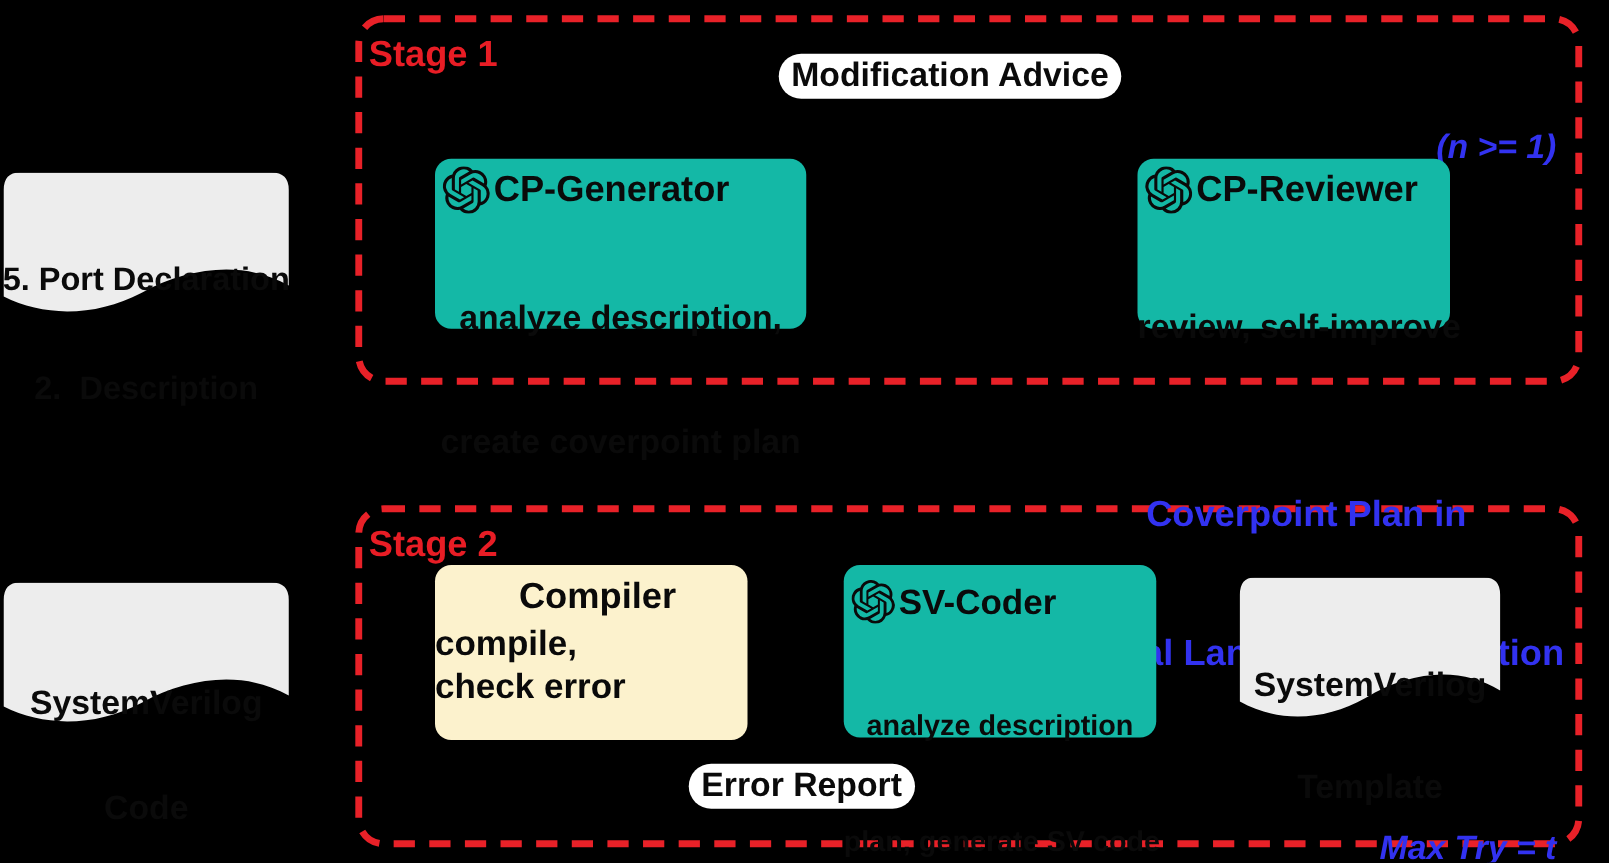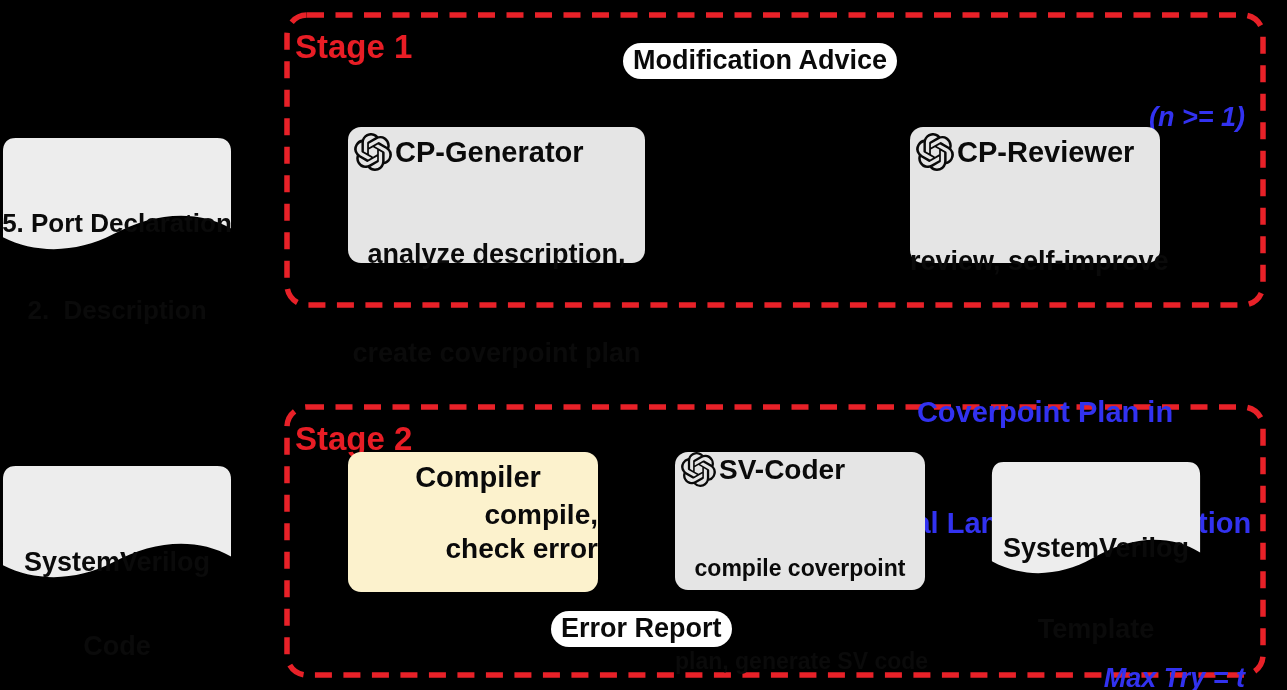--- a/index.html
+++ b/index.html
@@ -7,49 +7,49 @@
     position:relative;width:1287px;height:690px;background:#000000;
     font-family:"Liberation Sans",sans-serif;color:#0a0a0a;overflow:hidden;
   }
   .abs{position:absolute;}
 
   
   .stage-outline{position:absolute;pointer-events:none;}
   .stage-outline rect{fill:none;stroke:#e82128;stroke-width:5.5;stroke-dasharray:17 11.5;}
 
   
-  .stage-label{font-size:33px;font-weight:bold;color:#e81d25;white-space:pre;}
+  .stage-label{font-size:29px;font-weight:bold;color:#e81d25;white-space:pre;}
 
   
   .badge{background:#ffffff;color:#0a0a0a;font-weight:bold;font-size:27px;
          padding:2px 10px 3px 10px;white-space:pre;border-radius:18px;}
 
   
   .note{color:#3232f0;font-weight:bold;font-style:italic;font-size:27px;
         line-height:33px;text-align:right;white-space:pre;}
 
   
   .interstage{color:#3232f0;font-weight:bold;font-size:29px;line-height:37px;
               text-align:center;white-space:pre;}
 
   
   .box{position:absolute;border-radius:13px;}
-  .box-blue{background:#e5e5e5;}
+  .box-blue{background:#14b8a6;}
   .box-yellow{background:#fcf2cd;}
   .llm-title-row{display:flex;align-items:center;gap:3px;padding:6px 0 0 6px;}
   .oai{width:38px;height:38px;flex-shrink:0;}
   .oai-sm{width:35px;height:35px;flex-shrink:0;}
   .llm-title{font-size:29px;font-weight:bold;white-space:pre;}
   .llm-title-sm{font-size:28px;font-weight:bold;white-space:pre;}
   .desc{font-weight:bold;text-align:center;white-space:pre;}
   .desc-lg{font-size:27px;line-height:33px;margin-top:1px;}
   .desc-one{font-size:27px;margin-top:13px;}
   .desc-sm{font-size:23px;line-height:31px;margin-top:4px;}
   .comp-title{font-size:29px;font-weight:bold;text-align:center;padding:9px 0 0 10px;white-space:pre;}
-  .comp-line{font-size:28px;font-weight:bold;text-align:right;white-space:pre;}
+  .comp-line{font-size:28px;font-weight:bold;text-align:left;white-space:pre;}
 
   
   .doc{position:absolute;}
   .doc svg{position:absolute;left:0;top:0;width:100%;height:100%;}
   .doc .doc-text{position:absolute;left:0;width:100%;text-align:center;
                  font-weight:bold;white-space:pre;}
   .pd-text{top:13px;font-size:26px;line-height:29px;}
   .code-text{top:26px;font-size:27px;line-height:28px;}
   .tpl-text{top:19px;font-size:27px;line-height:27px;}
 </style>
@@ -137,28 +137,28 @@
 
   <div class="abs stage-label" style="left:295px;top:420px;">Stage 2</div>
 
   <div class="box box-yellow" style="left:348px;top:452px;width:250px;height:140px;">
     <div class="comp-title">Compiler</div>
     <div class="comp-line" style="margin-top:5px;">compile,</div>
     <div class="comp-line" style="margin-top:2px;">check error</div>
   </div>
 
   <div class="box box-blue" style="left:675px;top:452px;width:250px;height:138px;">
-    <div class="llm-title-row" style="padding-top:0;">
+    <div class="llm-title-row" style="padding-top:12px;">
       <svg class="oai-sm">
           <use href="#openai-logo"></use>
         </svg>
       <span class="llm-title-sm">SV-Coder</span>
     </div>
     <div class="desc desc-sm">
-      <div>compile coverpoint</div>
+      <div>analyze description</div>
       <div>plan, generate SV code</div>
     </div>
   </div>
 
   <div class="doc" style="left:991px;top:462px;width:210px;height:116px;">
     <svg viewBox="0 0 232 118" preserveAspectRatio="none">
         <use href="#doc-shape"></use>
       </svg>
     <div class="doc-text tpl-text">
       <div>SystemVerilog</div>

